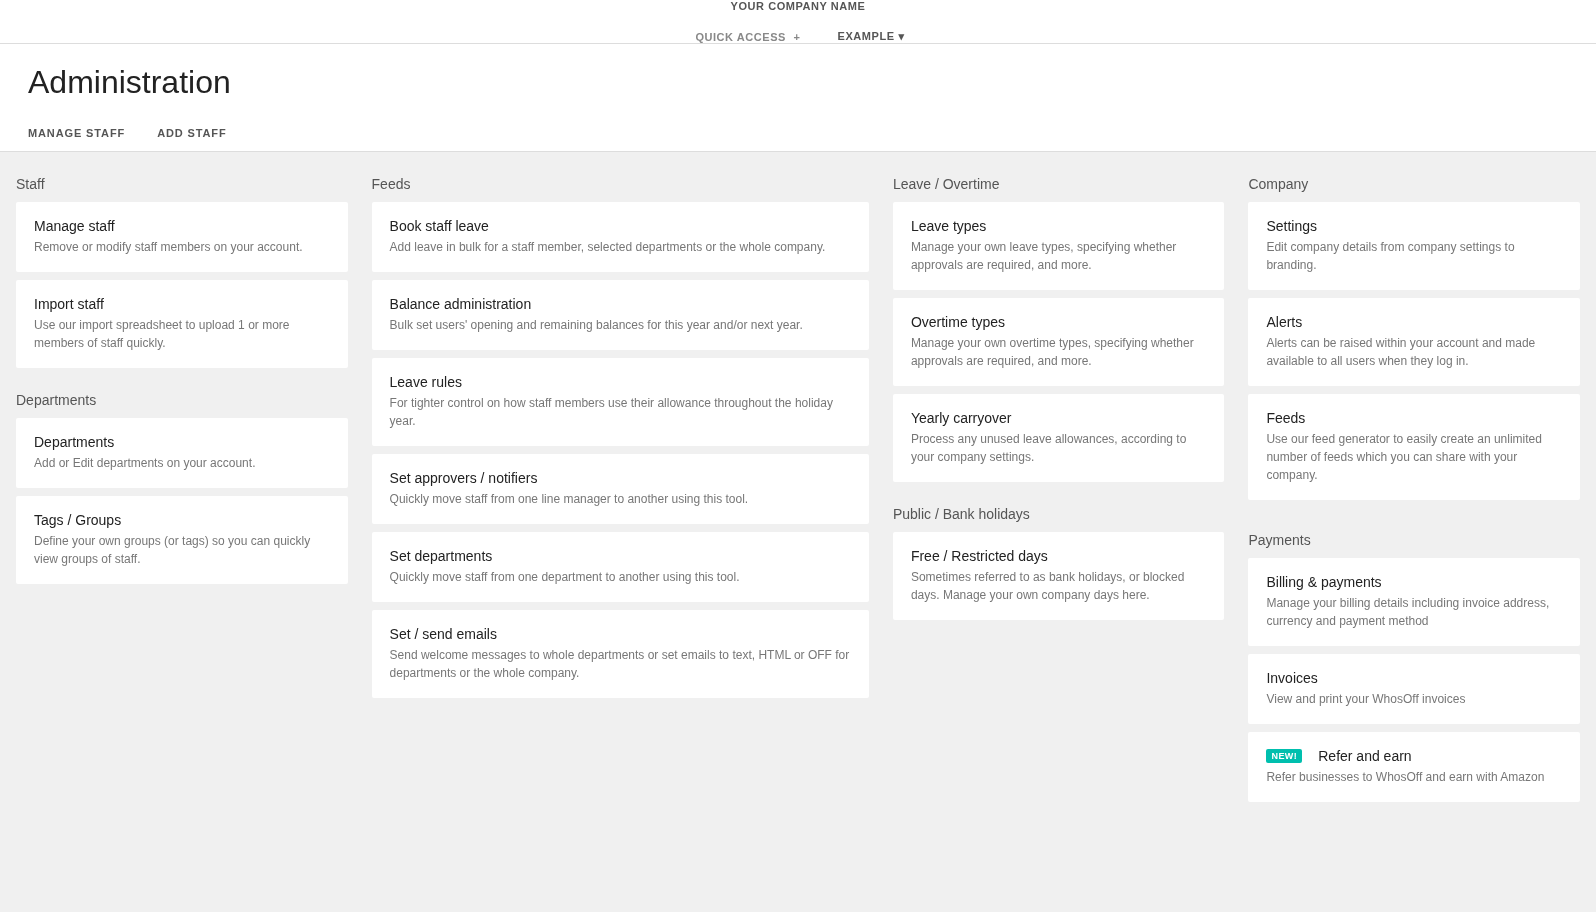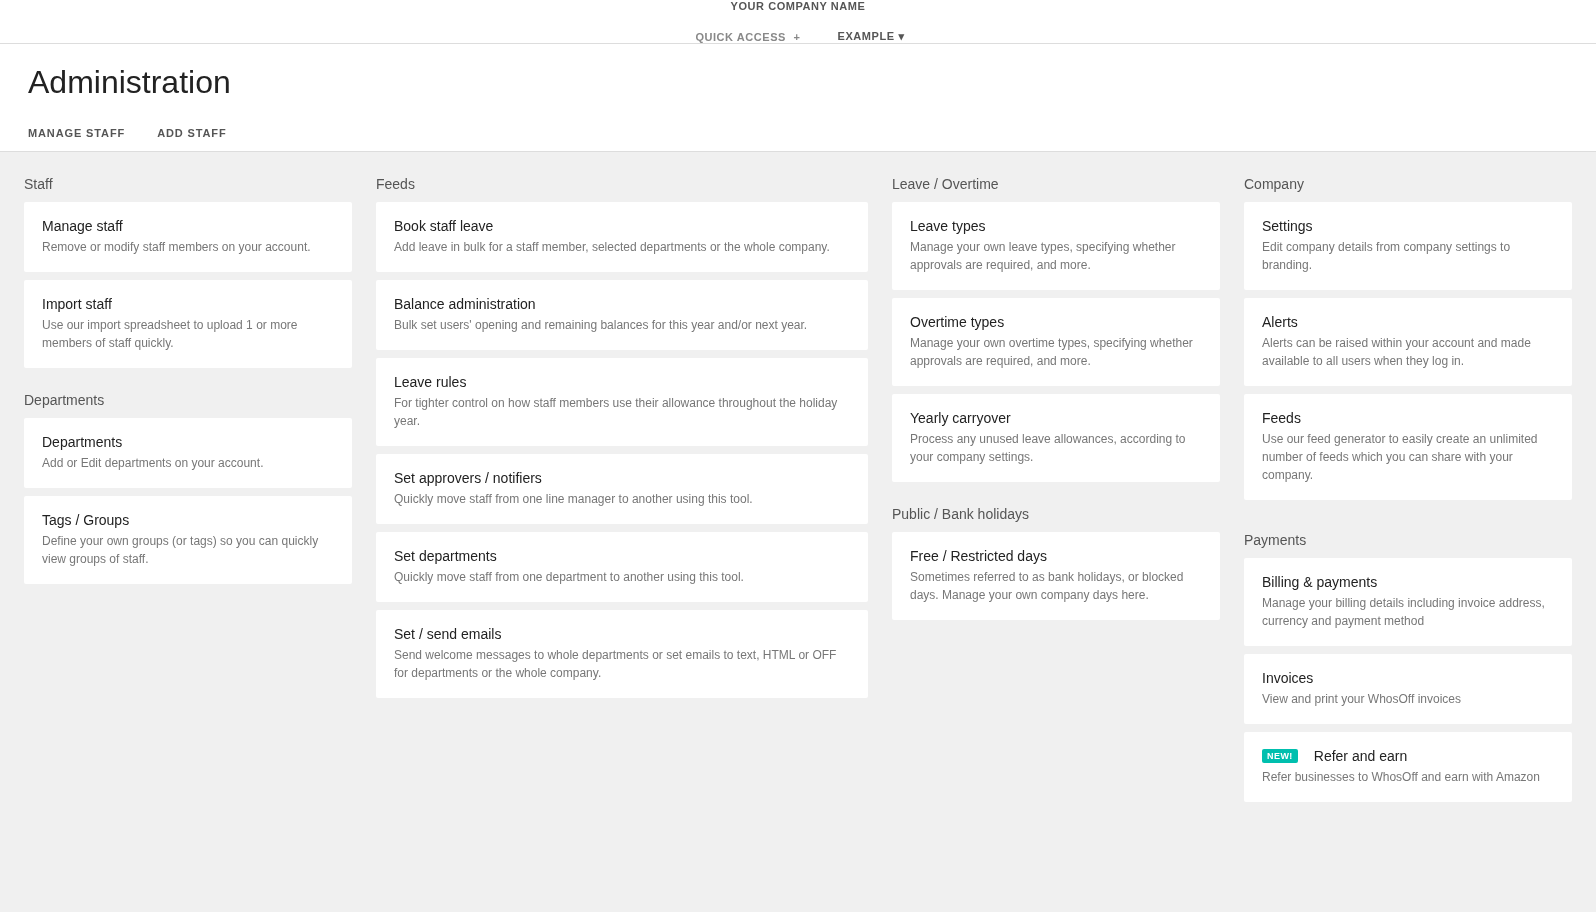--- a/index.html
+++ b/index.html
@@ -80,21 +80,21 @@
       text-transform: uppercase;
       color: #555;
       padding: 10px 16px 10px 0;
       margin-right: 16px;
       cursor: pointer;
       border-bottom: 2px solid transparent;
     }
 
     
     .main-content {
-      padding: 24px 24px;
+      padding: 24px 16px;
       background: #f0f0f0;
     }
     .grid-layout {
       display: grid;
       grid-template-columns: 1fr 1.5fr 1fr 1fr;
       gap: 24px;
       align-items: start;
     }
 
     

